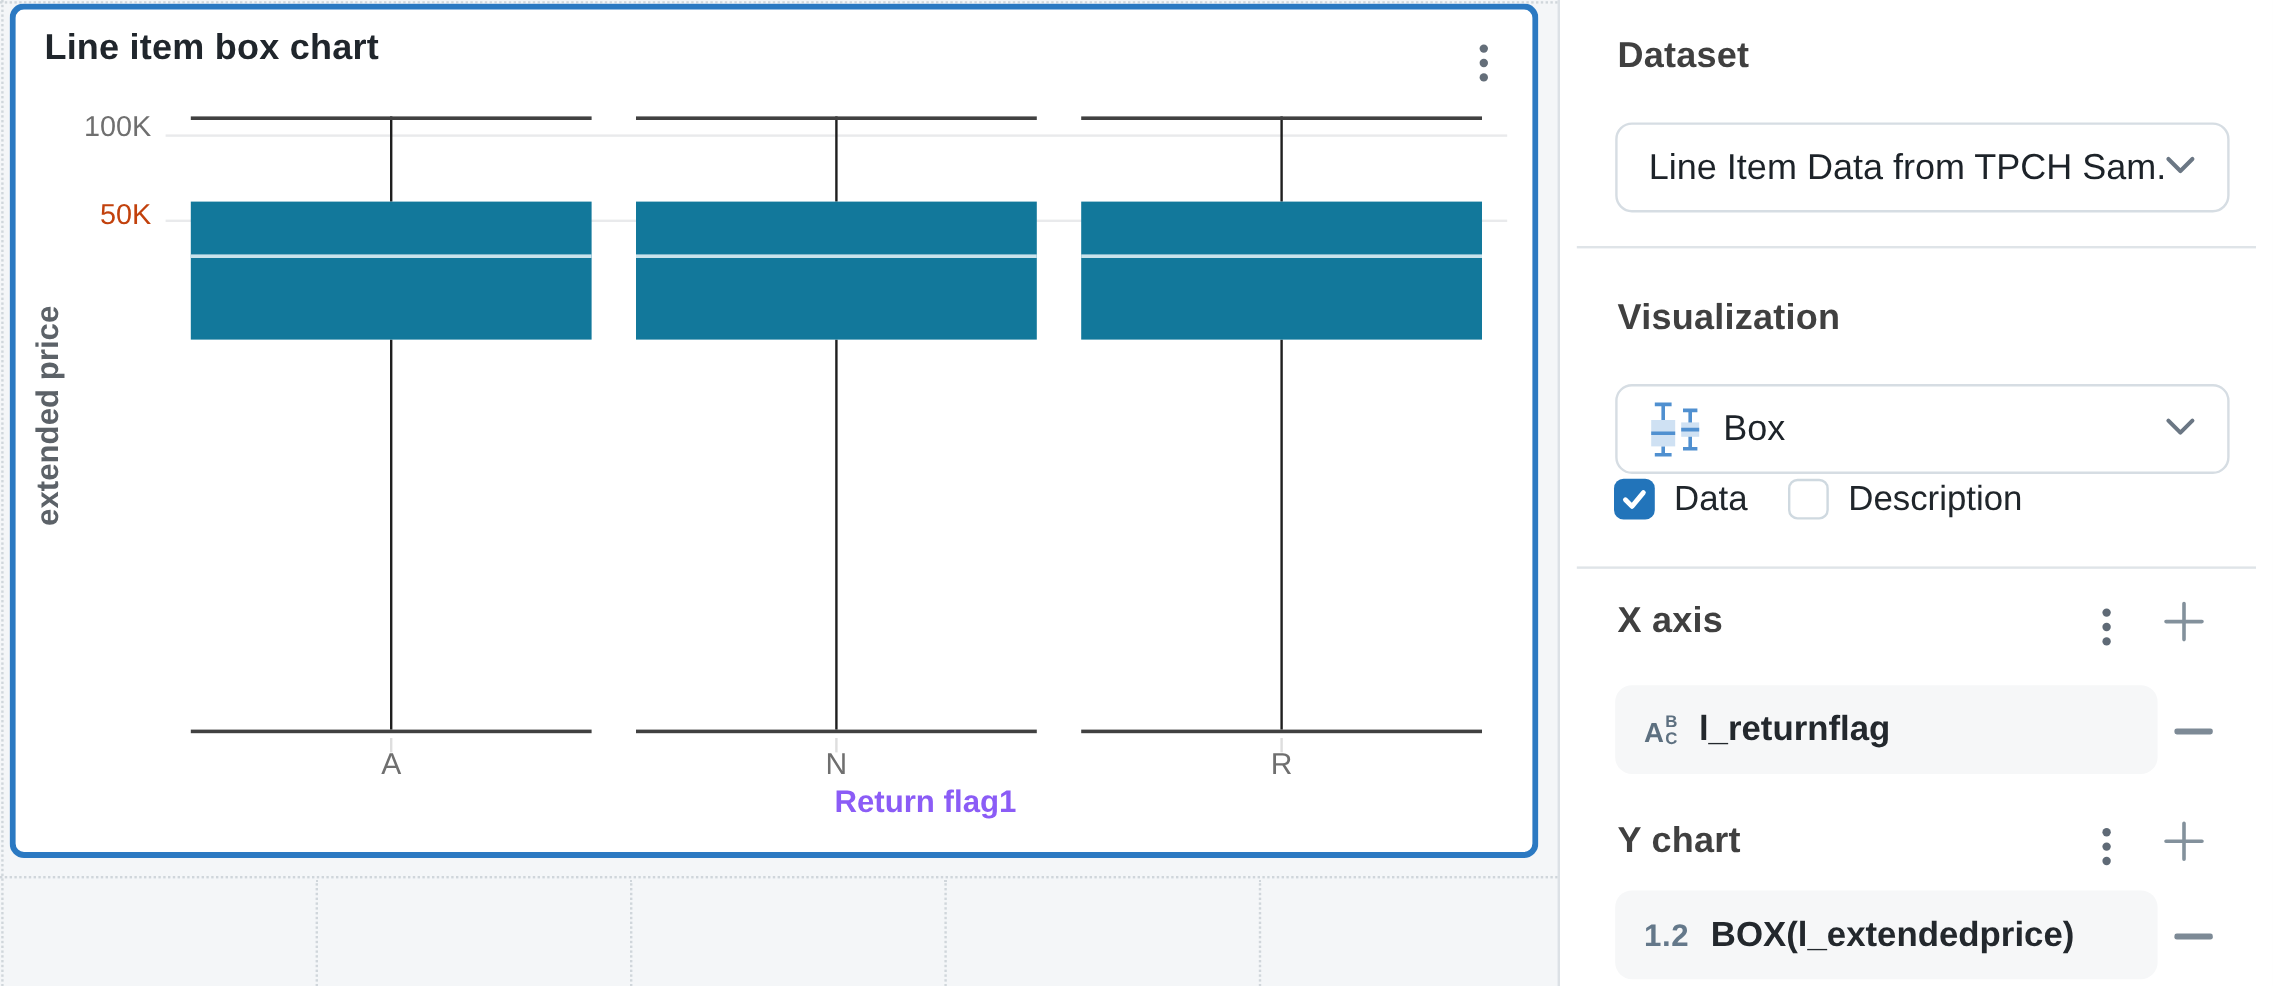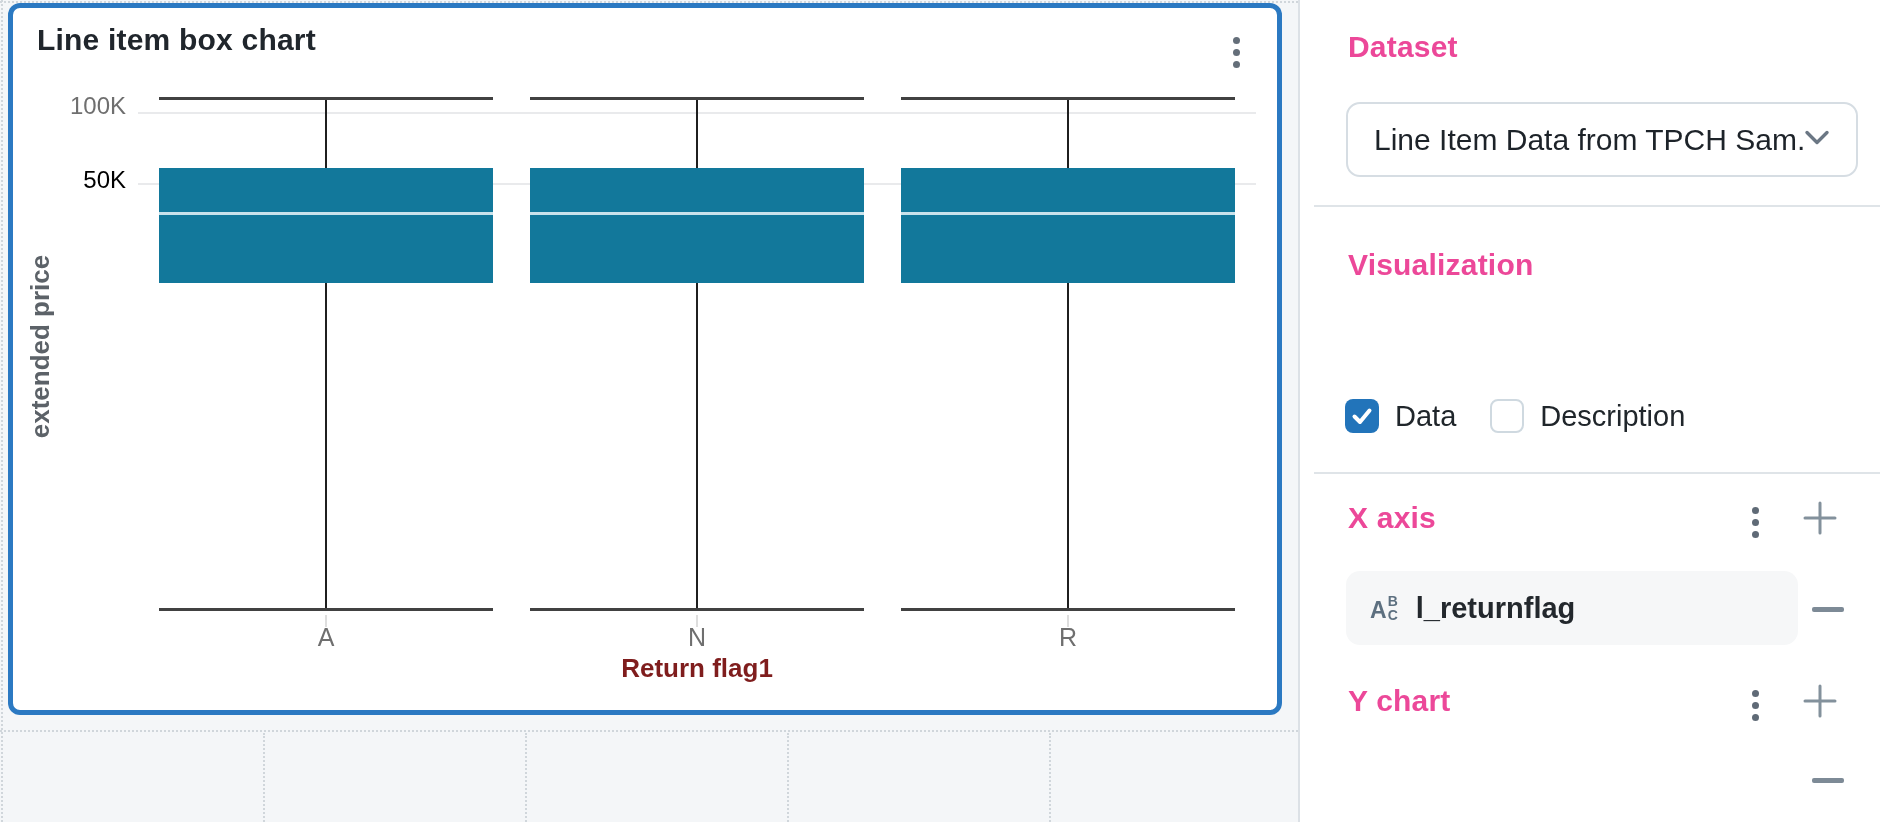--- a/index.html
+++ b/index.html
@@ -26,29 +26,29 @@
   .kebab i{width:7px;height:7px;border-radius:50%;background:#646e79;margin:2.5px 0;display:block;}
   .card .kebab{left:1225px;top:31px;}
 
   .plot-layer{position:absolute;left:0;top:0;right:0;bottom:0;}
   .y-axis-title{
     position:absolute;left:-118px;top:328px;width:300px;text-align:center;
     transform:rotate(-90deg);
     font-size:26px;font-weight:700;color:#5c6268;
   }
   .x-axis-title{
-    position:absolute;left:539px;top:650px;width:300px;text-align:center;
-    font-size:26px;font-weight:700;color:#7f1d1d;
+    position:absolute;left:539px;top:650px;width:300px;text-align:right;
+    font-size:26px;font-weight:700;color:#8b5cf6;
   }
 
   
   .panel-divider{position:absolute;left:1298px;top:0;width:2px;height:822px;background:#dce1e6;}
   .panel{position:absolute;left:1300px;top:0;width:594px;height:822px;background:#ffffff;}
   .panel h2{
-    position:absolute;margin:0;font-size:30px;font-weight:700;color:#ec4899;letter-spacing:.2px;
+    position:absolute;margin:0;font-size:30px;font-weight:700;color:#404040;letter-spacing:.2px;
   }
   .h-dataset{left:48px;top:30px;}
   .h-viz{left:48px;top:248px;text-align:right;}
   .h-xaxis{left:48px;top:501px;}
   .h-yaxis{left:48px;top:684px;}
 
   .dropdown{
     position:absolute;left:46px;width:512px;height:75px;
     border:2px solid #d6dde3;border-radius:14px;background:#fff;
     display:flex;align-items:center;padding:0 26px;box-sizing:border-box;cursor:pointer;
@@ -106,21 +106,21 @@
       <i></i>
       <i></i>
     </div>
 
   <div class="plot-layer">
     <div class="y-axis-title">extended price</div>
     <div class="x-axis-title">Return flag1</div>
   <div style="position: absolute; left: 130px; top: 109px; width: 1118px; height: 2px; background: rgb(233, 234, 236);"></div>
       <div style="position: absolute; left: 34px; top: 89px; width: 84px; text-align: right; font-size: 24px; color: rgb(111, 111, 111);">100K</div>
       <div style="position: absolute; left: 130px; top: 180px; width: 1118px; height: 2px; background: rgb(233, 234, 236);"></div>
-      <div style="position: absolute; left: 34px; top: 163px; width: 84px; text-align: right; font-size: 24px; color: #000000;">50K</div>
+      <div style="position: absolute; left: 34px; top: 163px; width: 84px; text-align: right; font-size: 24px; color: #c2410c;">50K</div>
       <div style="position: absolute; left: 317px; top: 94px; width: 2px; height: 71px; background: rgb(31, 31, 31);"></div>
       <div style="position: absolute; left: 317px; top: 280px; width: 2px; height: 325px; background: rgb(31, 31, 31);"></div>
       <div style="position: absolute; left: 151px; top: 94px; width: 334px; height: 3px; background: rgb(65, 65, 65);"></div>
       <div style="position: absolute; left: 151px; top: 605px; width: 334px; height: 3px; background: rgb(65, 65, 65);"></div>
       <div style="position: absolute; left: 151px; top: 165px; width: 334px; height: 115px; background: rgb(18, 120, 155);"></div>
       <div style="position: absolute; left: 151px; top: 209px; width: 334px; height: 3px; background: rgb(201, 226, 235);"></div>
       <div style="position: absolute; left: 317px; top: 612px; width: 2px; height: 12px; background: rgb(222, 222, 222);"></div>
       <div style="position: absolute; left: 278px; top: 620px; width: 80px; text-align: center; font-size: 25px; color: rgb(111, 111, 111);">A</div>
       <div style="position: absolute; left: 688px; top: 94px; width: 2px; height: 71px; background: rgb(31, 31, 31);"></div>
       <div style="position: absolute; left: 688px; top: 280px; width: 2px; height: 325px; background: rgb(31, 31, 31);"></div>
@@ -150,20 +150,36 @@
     <span class="chev">
       <svg width="26" height="17" viewBox="0 0 26 17">
           <path d="M3 3.5 L13 13.5 L23 3.5" fill="none" stroke="#6b7784" stroke-width="3.4" stroke-linecap="round" stroke-linejoin="round"></path>
         </svg>
     </span>
   </div>
 
   <div class="hr hr1"></div>
 
   <h2 class="h-viz">Visualization</h2>
+  <div class="dropdown dd-viz">
+    <span style="margin-right:16px;display:flex;">
+      <svg width="46" height="48" viewBox="0 0 46 48">
+        <rect x="2" y="16" width="20" height="22" fill="#cfe1f3"></rect>
+        <path d="M12 3 V16 M12 38 V45 M5 3 H19 M5 45 H19 M2 27 H22" fill="none" stroke="#5090d0" stroke-width="3"></path>
+        <rect x="27" y="18" width="15" height="12" fill="#cfe1f3"></rect>
+        <path d="M34.5 8 V18 M34.5 30 V40 M28.5 8 H40.5 M28.5 40 H40.5 M27 24 H42" fill="none" stroke="#5090d0" stroke-width="3"></path>
+      </svg>
+    </span>
+    <span class="dd-text">Box</span>
+    <span class="chev">
+      <svg width="26" height="17" viewBox="0 0 26 17">
+          <path d="M3 3.5 L13 13.5 L23 3.5" fill="none" stroke="#6b7784" stroke-width="3.4" stroke-linecap="round" stroke-linejoin="round"></path>
+        </svg>
+    </span>
+  </div>
 
   <div class="cbrow">
     <span class="cb cb-on">
       <svg width="24" height="24" viewBox="0 0 24 24">
           <path d="M4.5 12.5 L10 18 L19.5 6.5" fill="none" stroke="#ffffff" stroke-width="4" stroke-linecap="round" stroke-linejoin="round"></path>
         </svg>
     </span>
     <span class="cb-label">Data</span>
     <span class="cb cb-off cb2"></span>
     <span class="cb-label">Description</span>
@@ -198,15 +214,19 @@
   <div class="kebab kebab-y">
       <i></i>
       <i></i>
       <i></i>
     </div>
   <div class="icon-plus plus-y">
     <svg width="36" height="36" viewBox="0 0 36 36">
         <path d="M18 3 V33 M3 18 H33" stroke="#83919c" stroke-width="3" stroke-linecap="round"></path>
       </svg>
   </div>
+  <div class="pill pill-y">
+    <span class="num-icon">1.2</span>
+    <span class="field-name">BOX(l_extendedprice)</span>
+  </div>
   <div class="icon-minus minus-y"></div>
 
 </div>
 
 </body></html>

